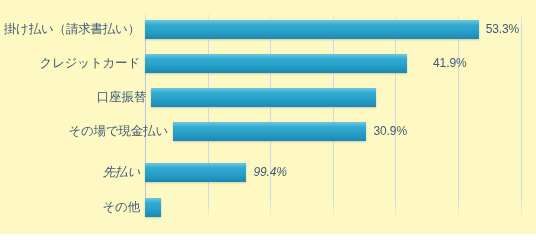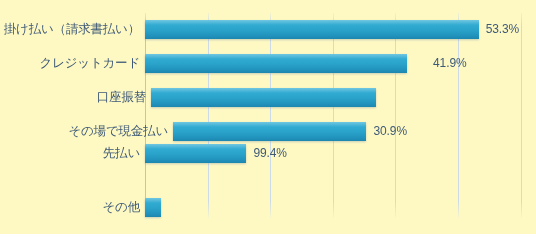--- a/index.html
+++ b/index.html
@@ -155,21 +155,21 @@
           <div class="bar" style="width: 225.36px;"></div>
         </div>
       </div>
       <div class="row" style="top: 120px; margin-left: 28px;">
         <div class="cat-label">その場で現金払い</div>
         <div class="bar-wrap" style="width: 193.434px;">
           <div class="bar" style="width: 193.434px;"></div>
         </div>
         <div class="val-label" style="left: 345.434px;">30.9%</div>
       </div>
-      <div class="row" style="top: 142px;">
+      <div class="row" style="top: 161px; font-style: italic;">
         <div class="cat-label">先払い</div>
         <div class="bar-wrap" style="width: 101.412px;">
           <div class="bar" style="width: 101.412px;"></div>
         </div>
         <div class="val-label" style="left: 253.412px;">99.4%</div>
       </div>
       <div class="row" style="top: 196px; padding-left: 6px;">
         <div class="cat-label">その他</div>
         <div class="bar-wrap" style="width: 16.276px;">
           <div class="bar" style="width: 16.276px;"></div>

